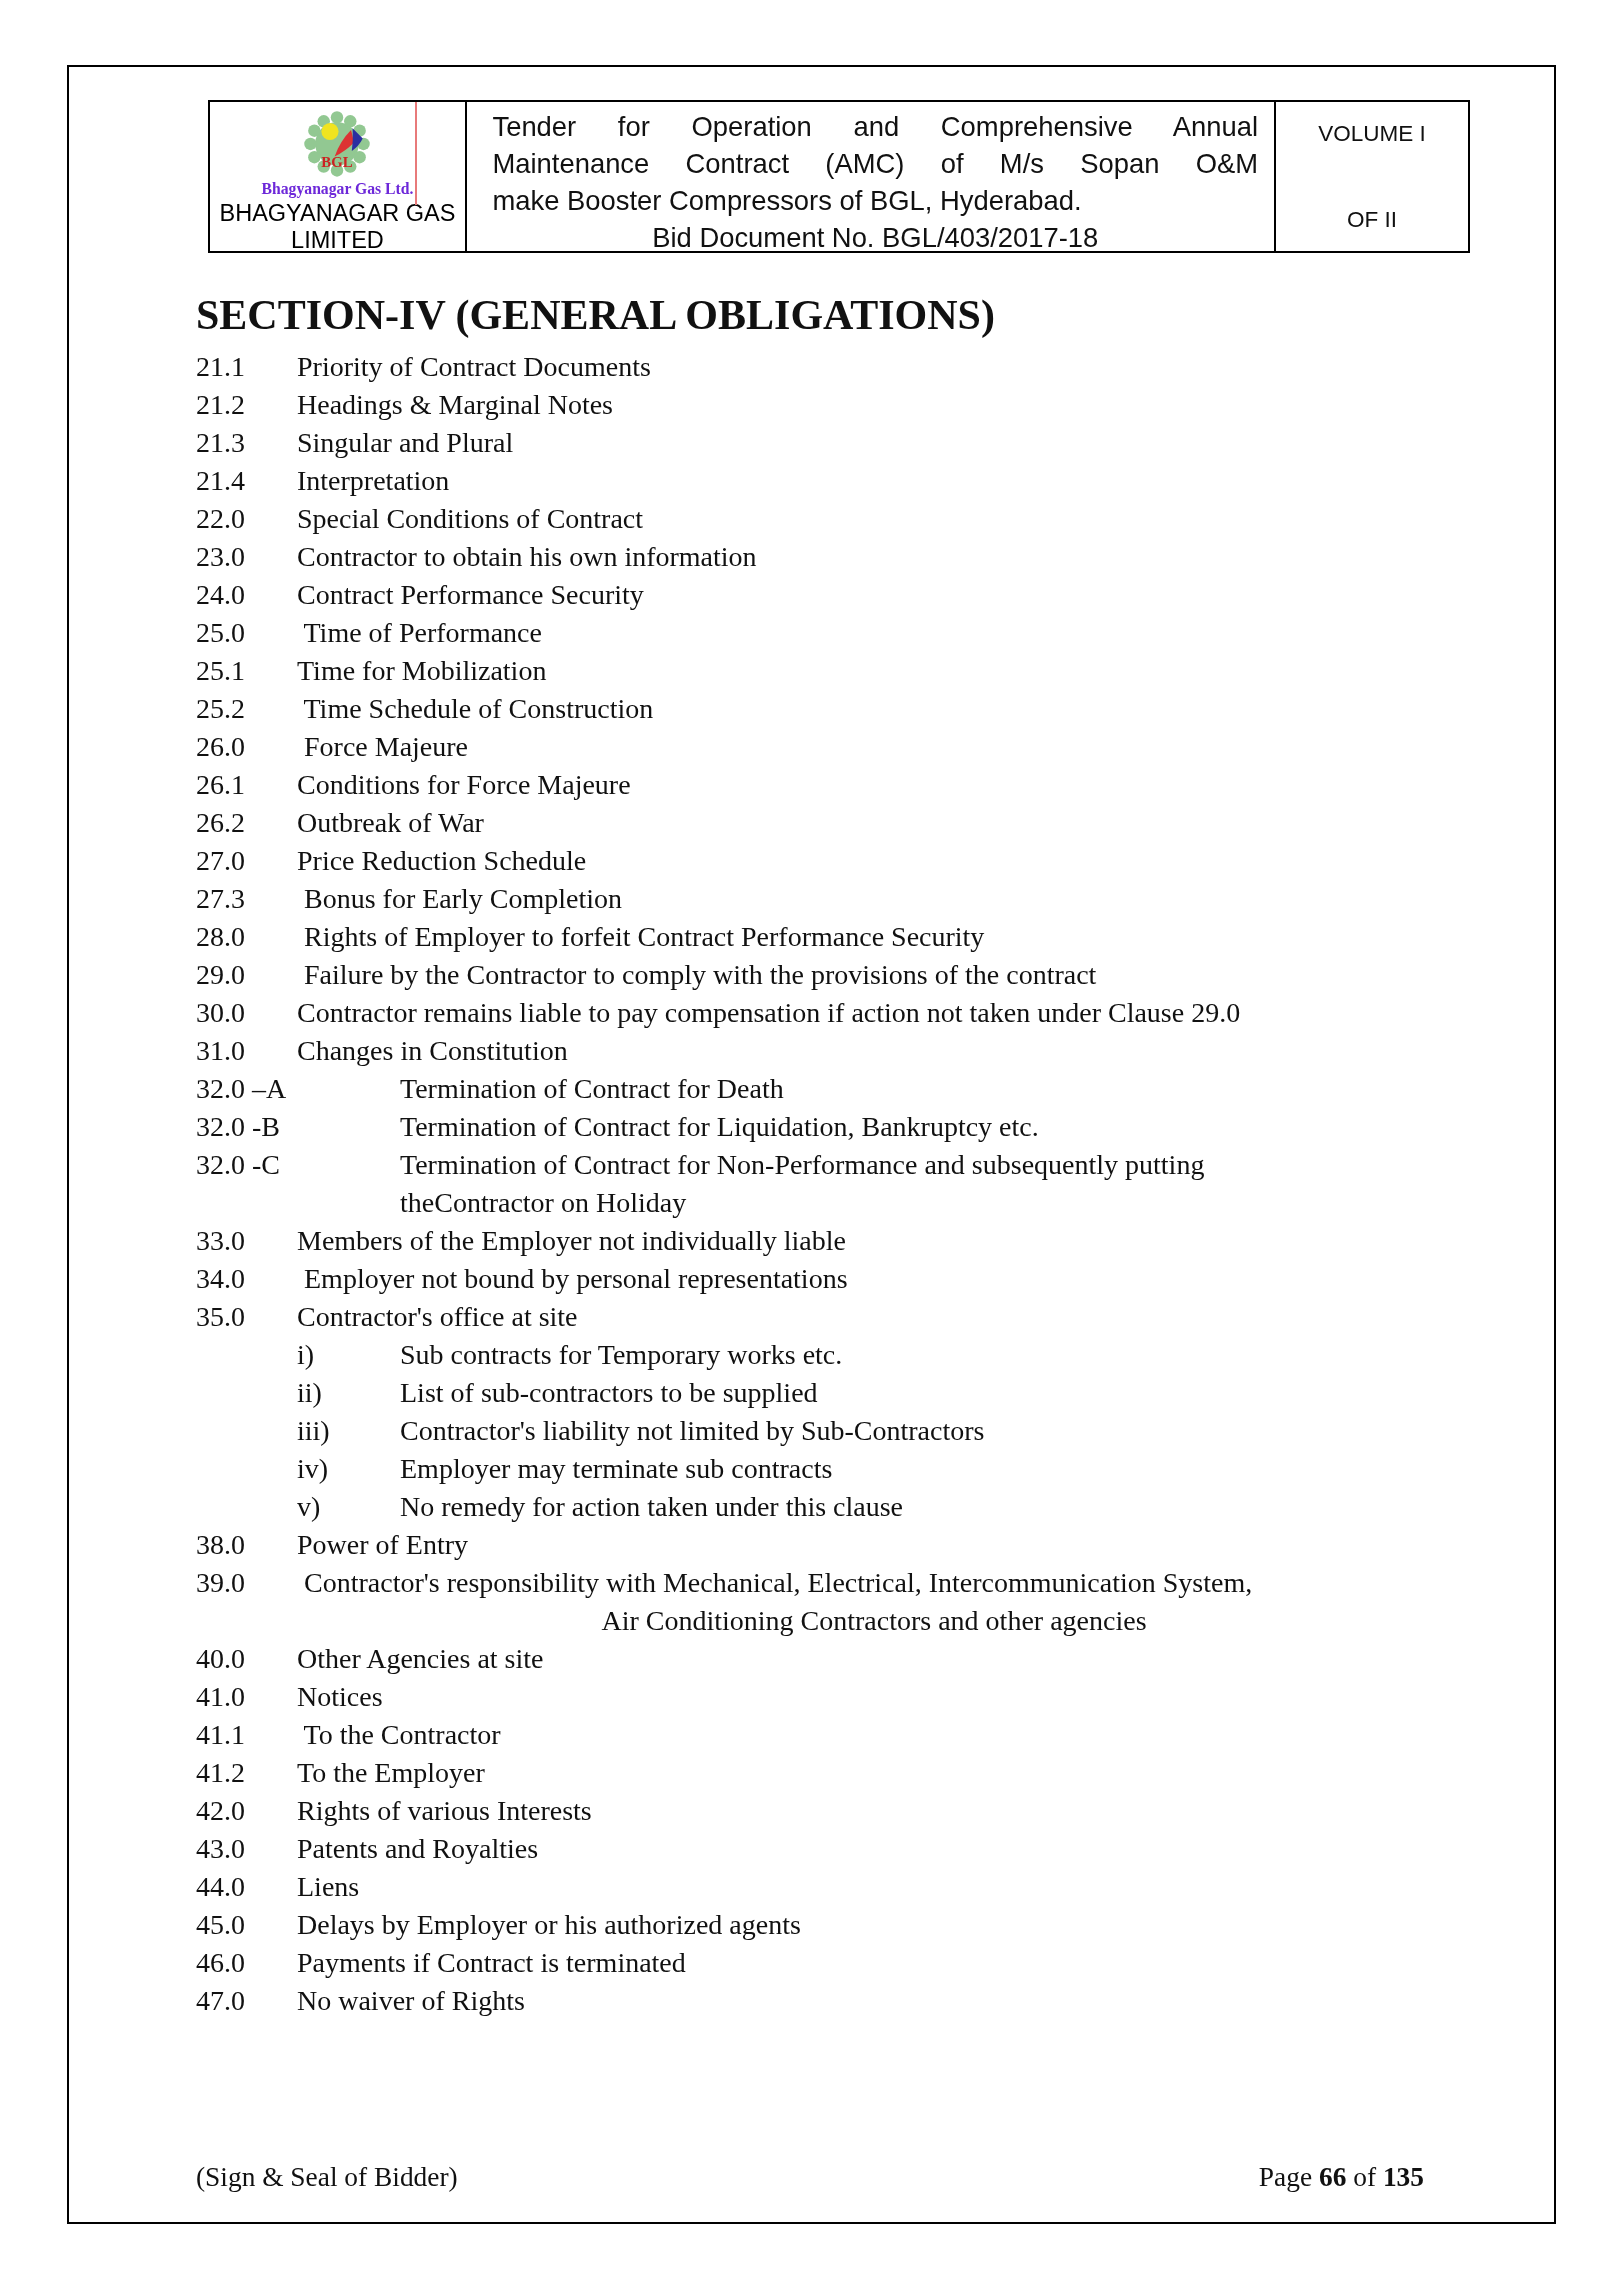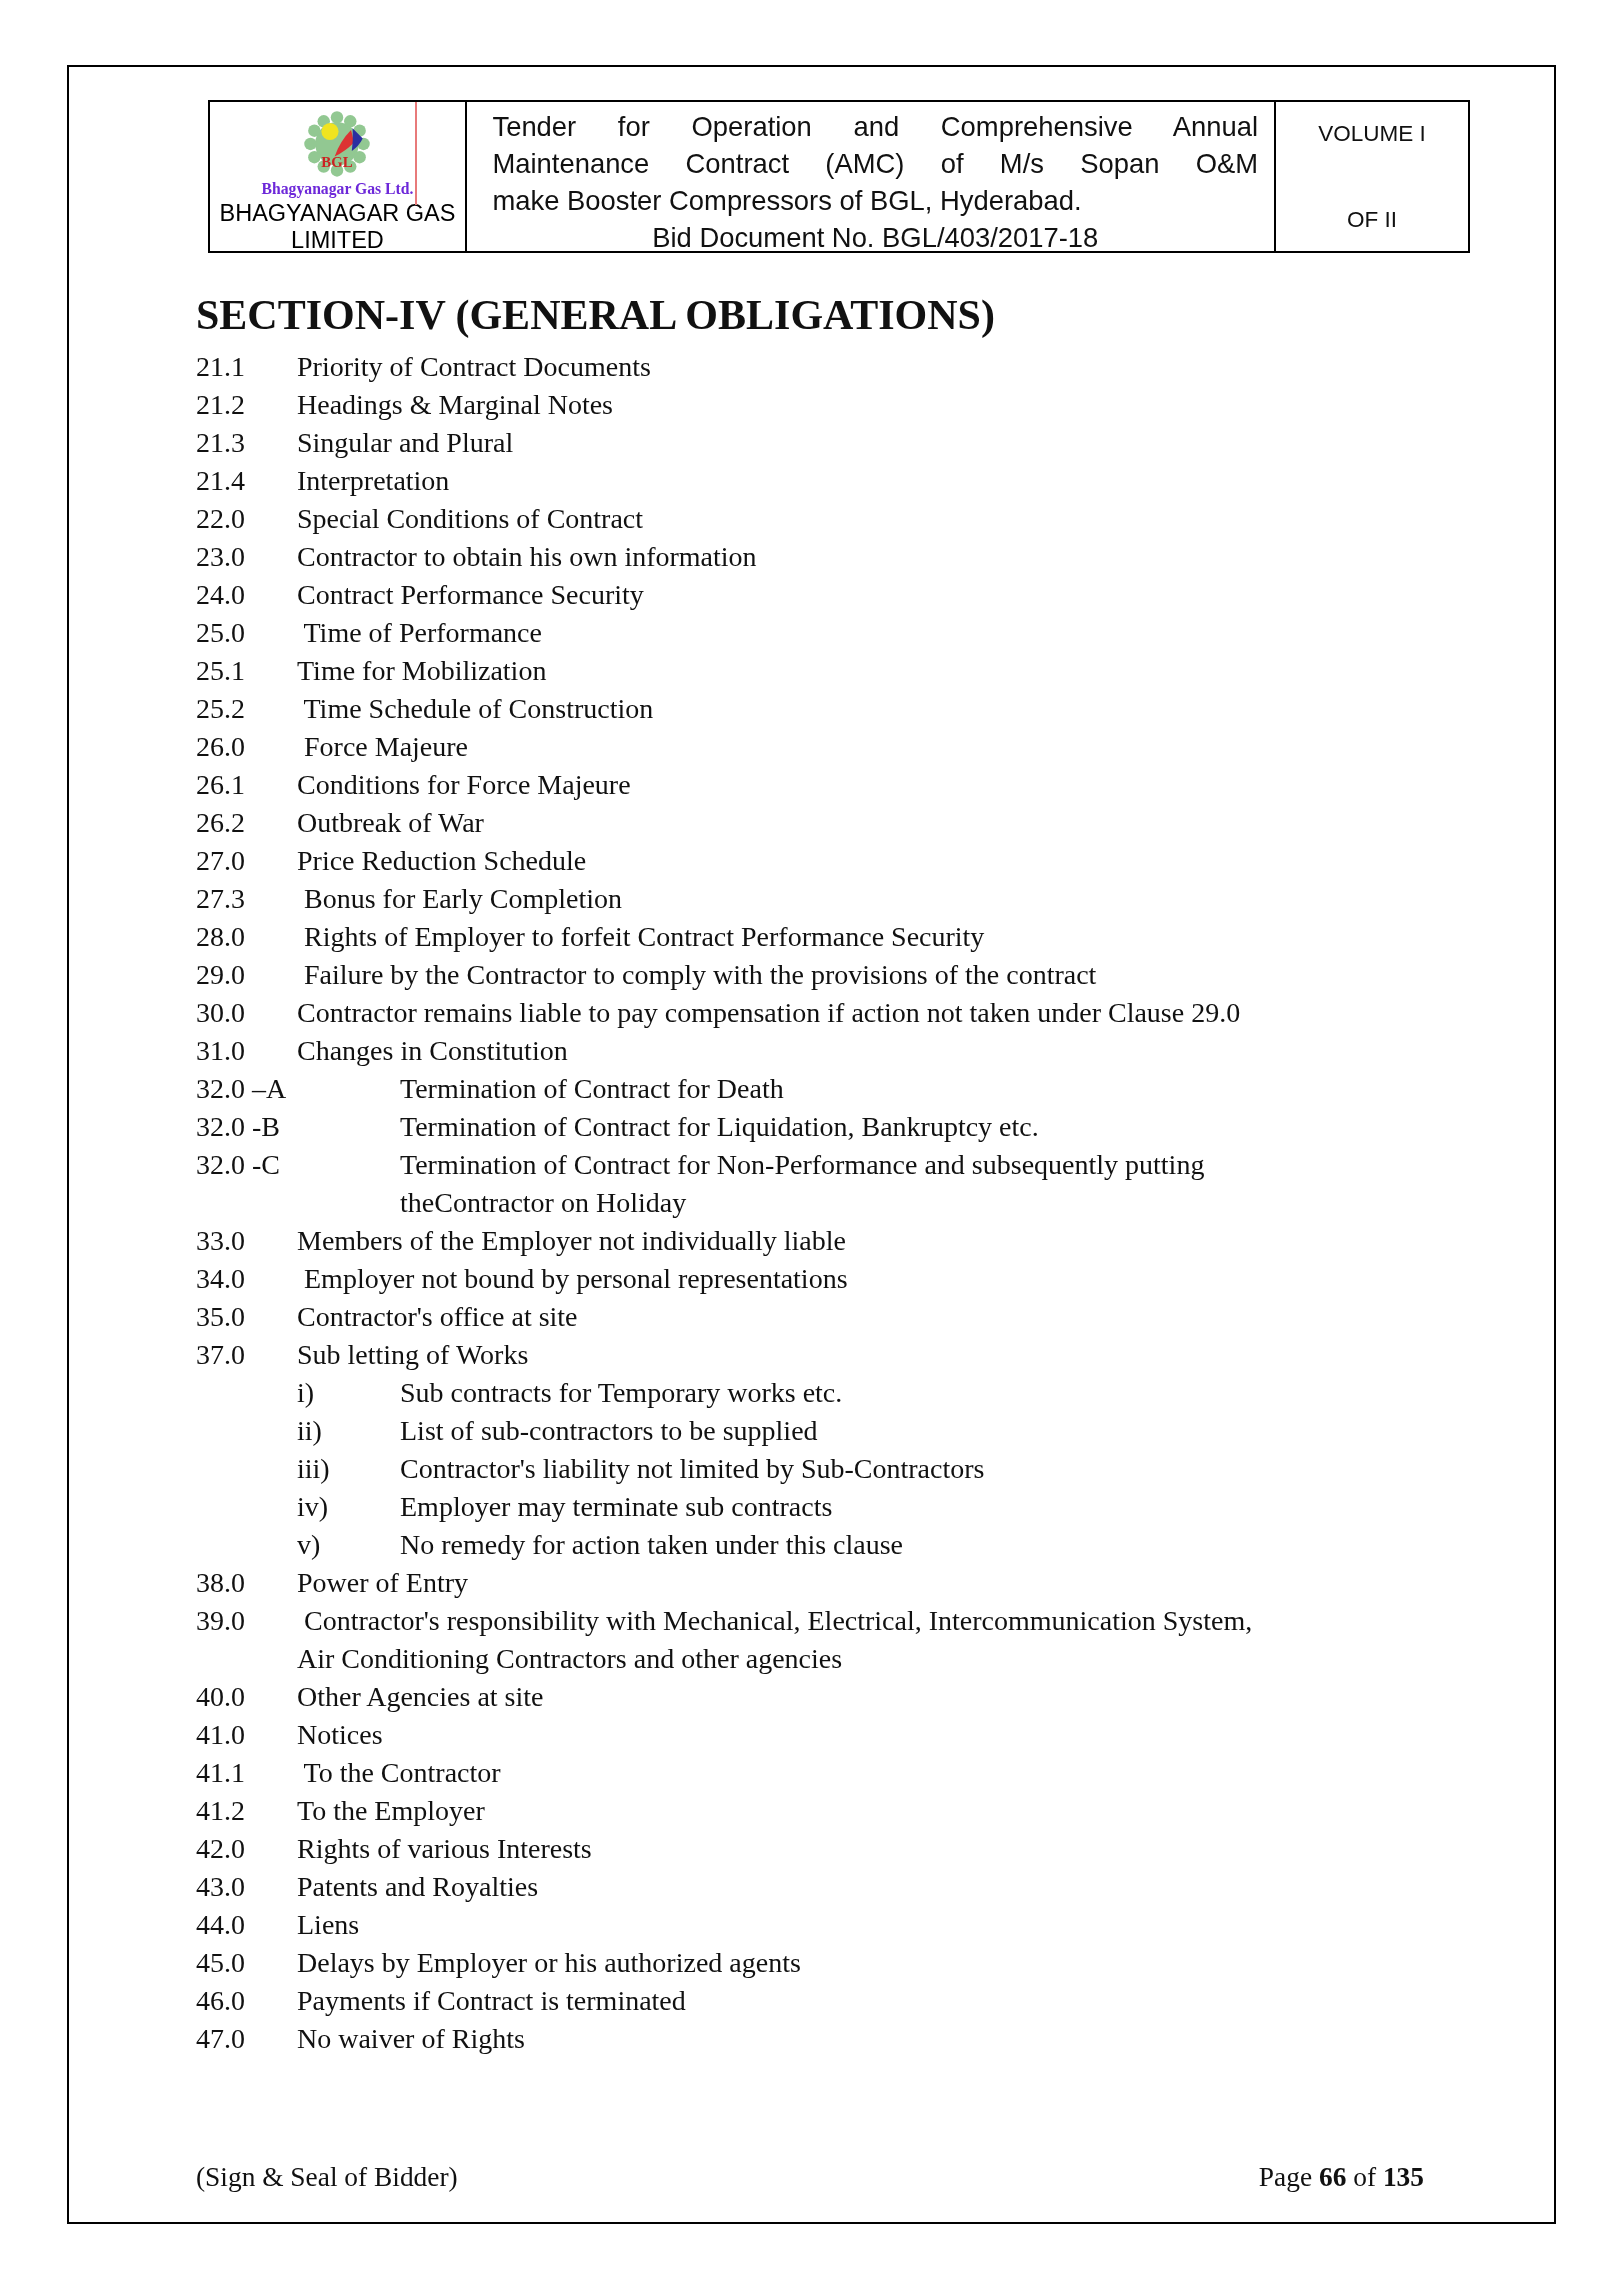--- a/index.html
+++ b/index.html
@@ -39,21 +39,21 @@
                    font-weight:bold; font-family:"Liberation Serif", serif; }
 
   
   .toc { position:absolute; left:196px; top:348px; width:1255px; font-size:28px; }
   .toc-row { display:flex; line-height:38px; }
   .toc-row .num, .toc-row .text { white-space:pre; }
   .kind-item .num { width:101px; flex:none; }
   .kind-term .num { width:204px; flex:none; }
   .kind-sub { padding-left:101px; }
   .kind-sub .num { width:103px; flex:none; }
-  .kind-cont { padding-left:101px; }
+  .kind-cont { padding-left:101px;justify-content:center; }
   .kind-termcont { padding-left:204px; }
 
   
   .footer-left { position:absolute; left:196px; top:2162px; font-size:27.4px; }
   .footer-right { position:absolute; left:196px; top:2162px; width:1228px;
                   text-align:right; font-size:27.4px; }
   .footer-right b { font-weight:bold;text-align:center; }
 </style>
 </head>
 <body>
@@ -233,24 +233,20 @@
         <span class="num">34.0</span>
         <span class="text"> Employer not bound by personal representations</span>
       </div>
 
       <div class="toc-row kind-item">
         <span class="num">35.0</span>
         <span class="text">Contractor's office at site</span>
       </div>
 
 
-      <div class="toc-row kind-item">
-        <span class="num">37.0</span>
-        <span class="text">Sub letting of Works</span>
-      </div>
 
       <div class="toc-row kind-sub">
         <span class="num">i)</span>
         <span class="text">Sub contracts for Temporary works etc.</span>
       </div>
 
       <div class="toc-row kind-sub">
         <span class="num">ii)</span>
         <span class="text">List of sub-contractors to be supplied</span>
       </div>

